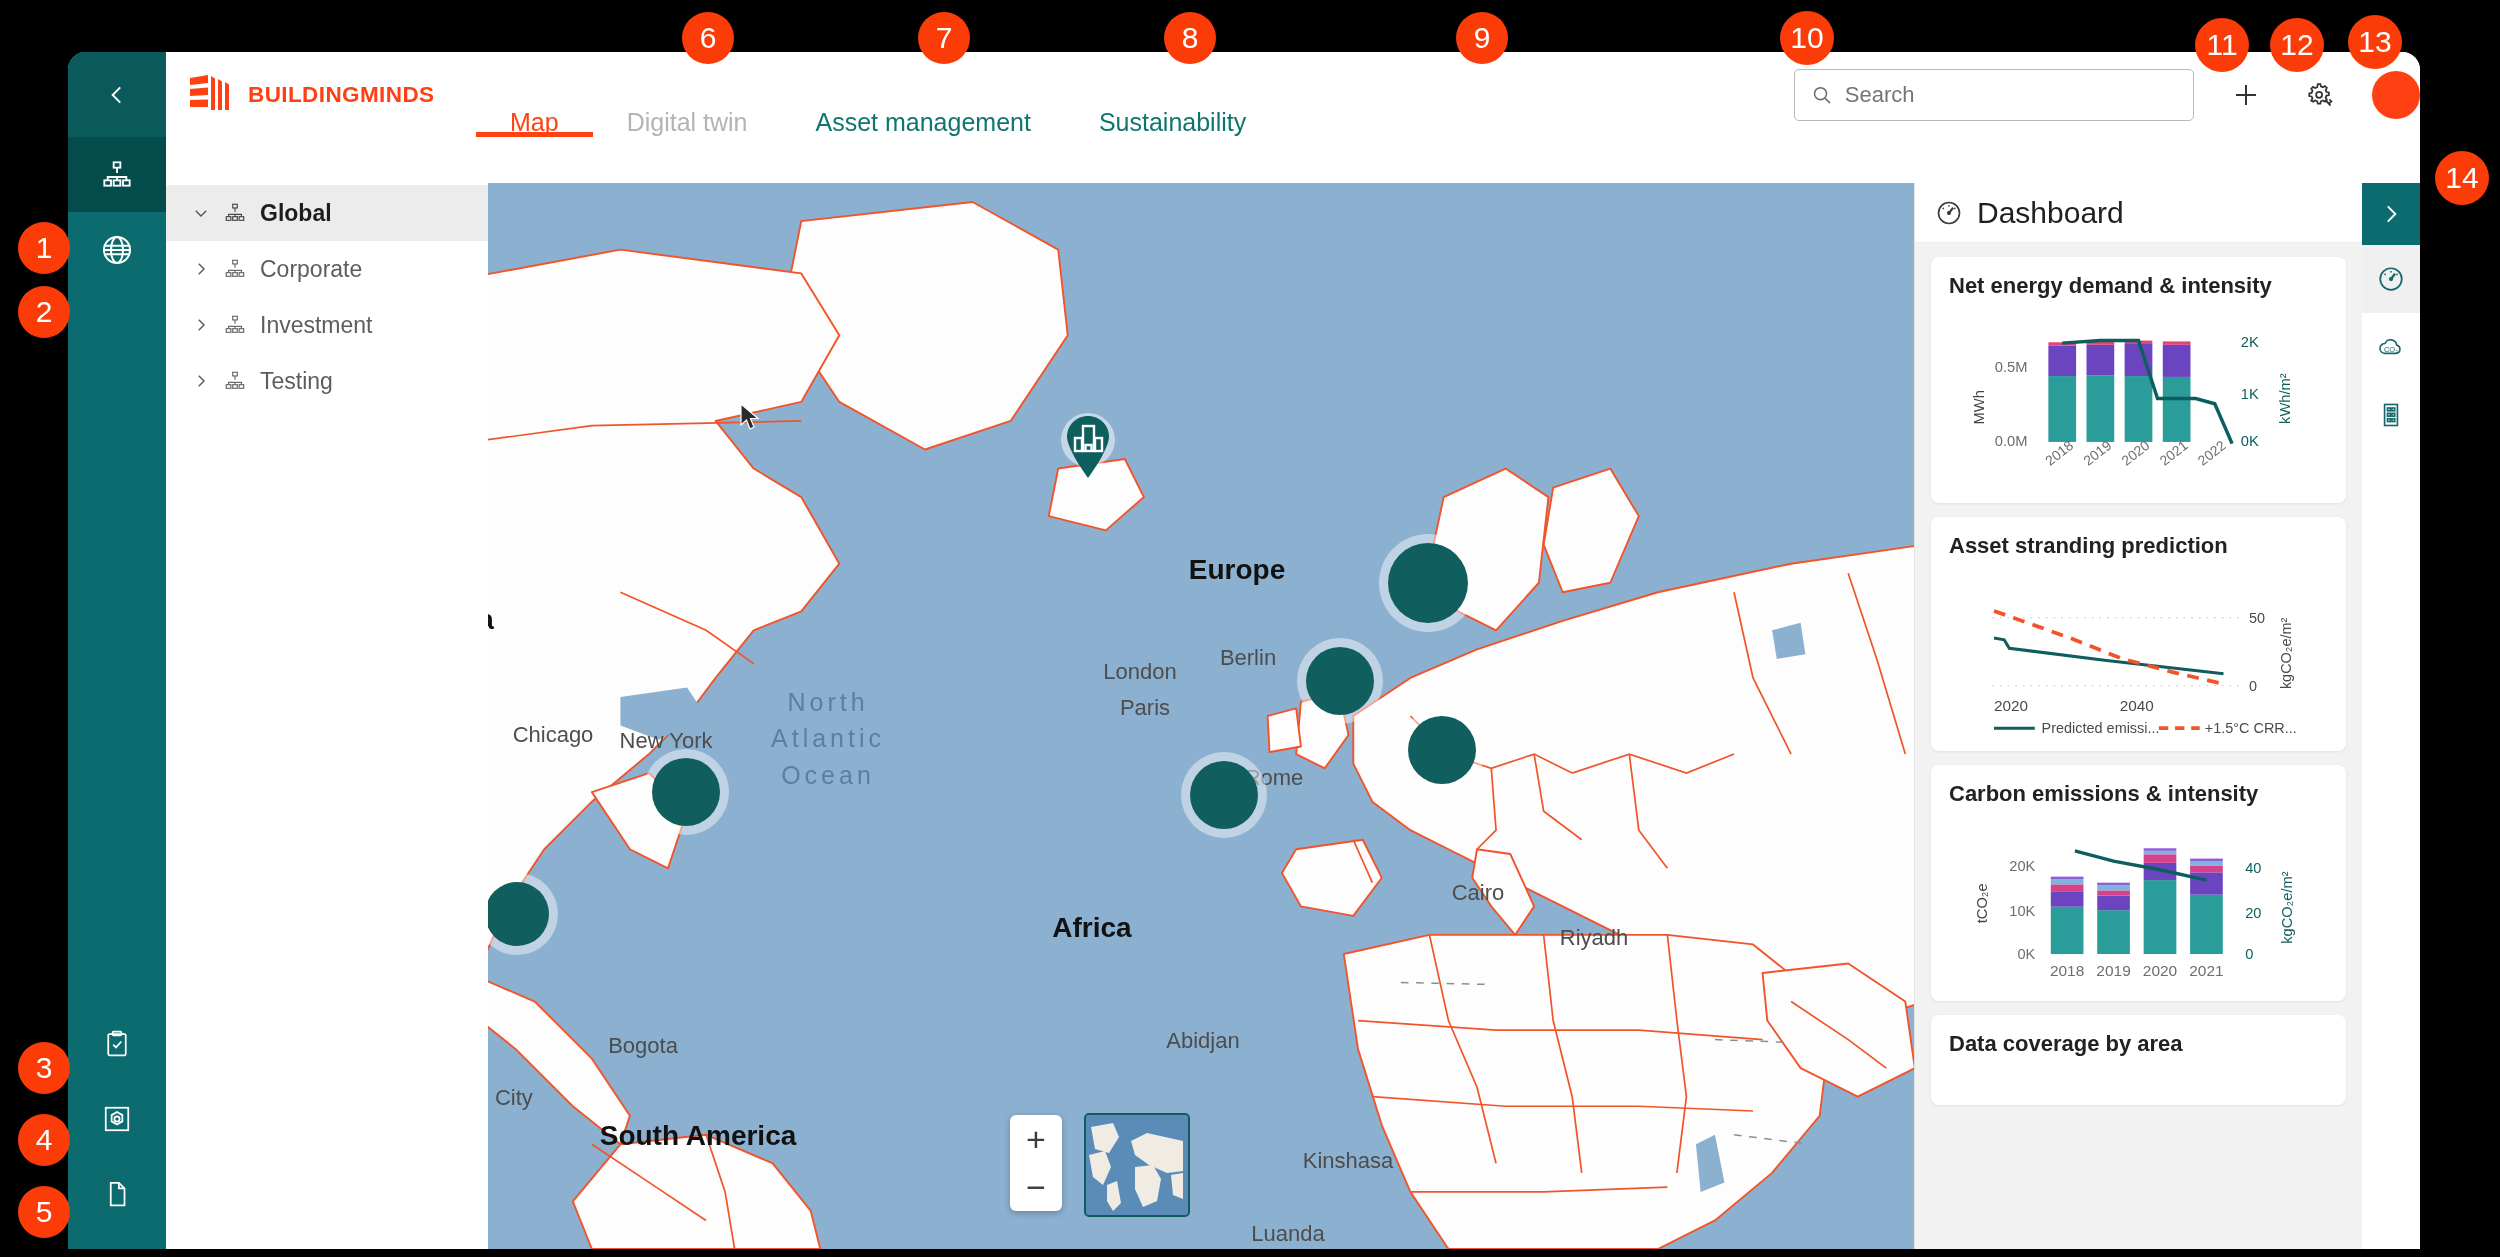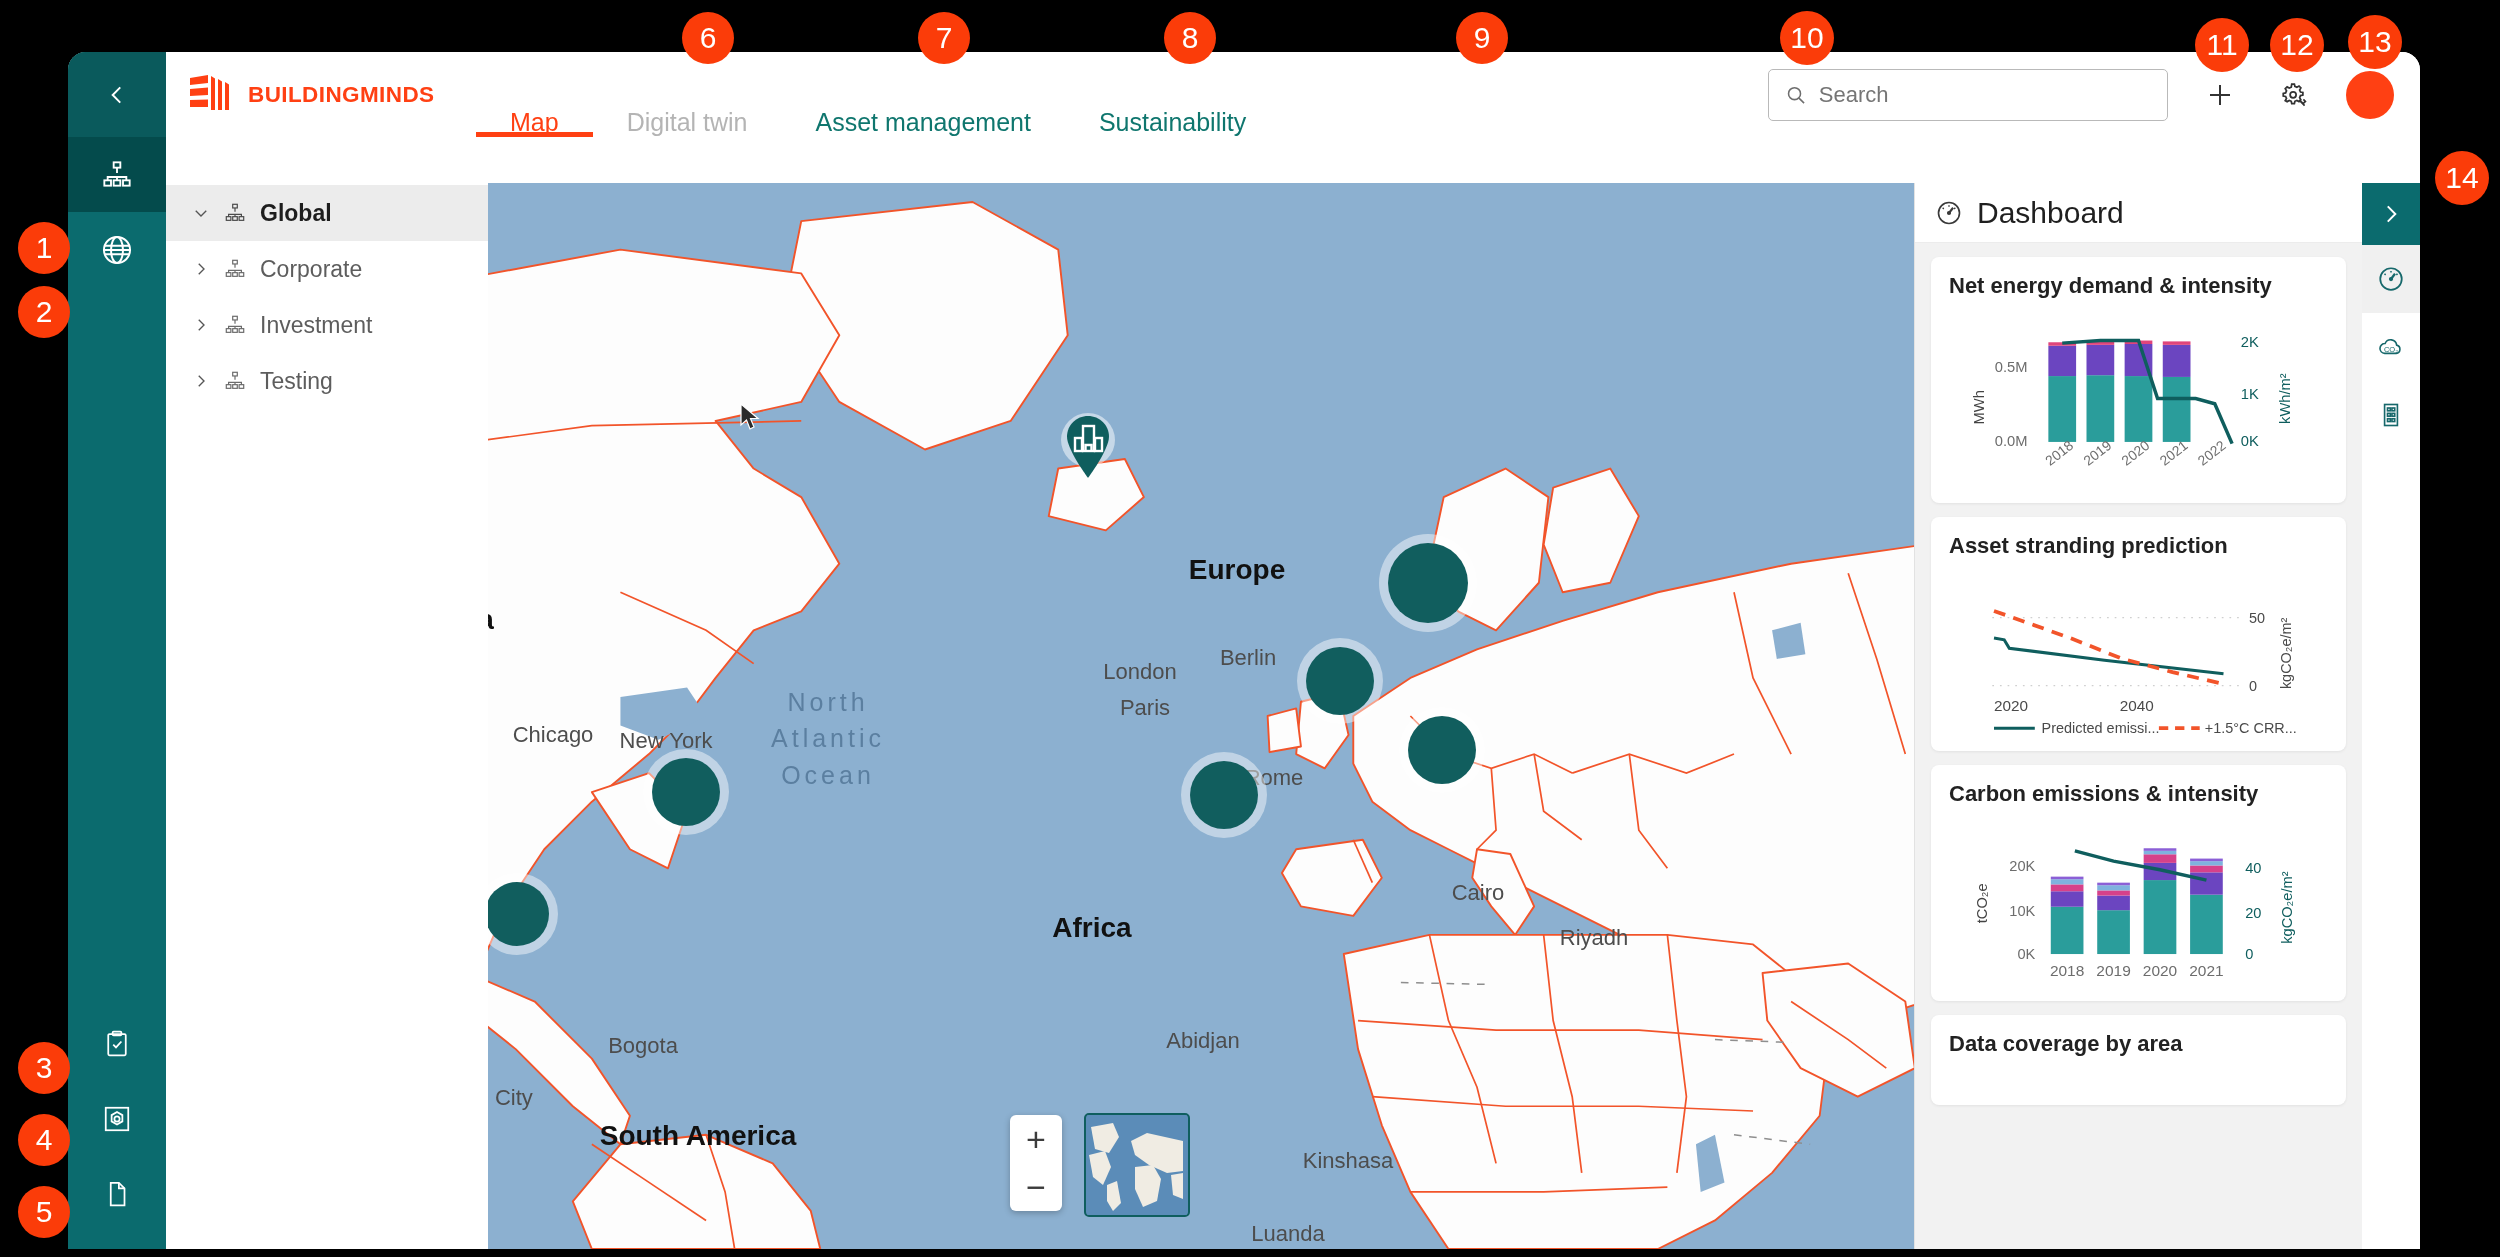--- a/index.html
+++ b/index.html
@@ -52,21 +52,21 @@
     display: flex; align-items: center; justify-content: center;
     padding: 0 34px; font-size: 25px; color: #0f766e; cursor: pointer;
     position: relative; white-space: nowrap;
   }
   .tab.dim { color: #b4b4b4; }
   .tab.active { color: #ff4013; }
   .tab.active::after {
     content: ""; position: absolute; left: 0; right: 0; bottom: 0;
     height: 5px; background: #ff4013;
   }
-  .topright { margin-left: auto; display: flex; align-items: center; gap: 30px; padding-right: 26px; }
+  .topright { margin-left: auto; display: flex; align-items: center; gap: 30px; }
   .search {
     width: 400px; height: 52px; border: 1.5px solid #b9b9b9; border-radius: 5px;
     display: flex; align-items: center; gap: 12px; padding: 0 16px; background:#fff;
   }
   .search input {
     border: 0; outline: 0; font-size: 22px; color: #7d7d7d;
     font-family: "Liberation Sans", sans-serif; width: 100%; background: transparent;
   }
   .ic-btn { width: 44px; height: 44px; display:flex; align-items:center; justify-content:center; cursor:pointer; }
   .avatar { width: 48px; height: 48px; border-radius: 50%; background:#ff4013; cursor:pointer; }

